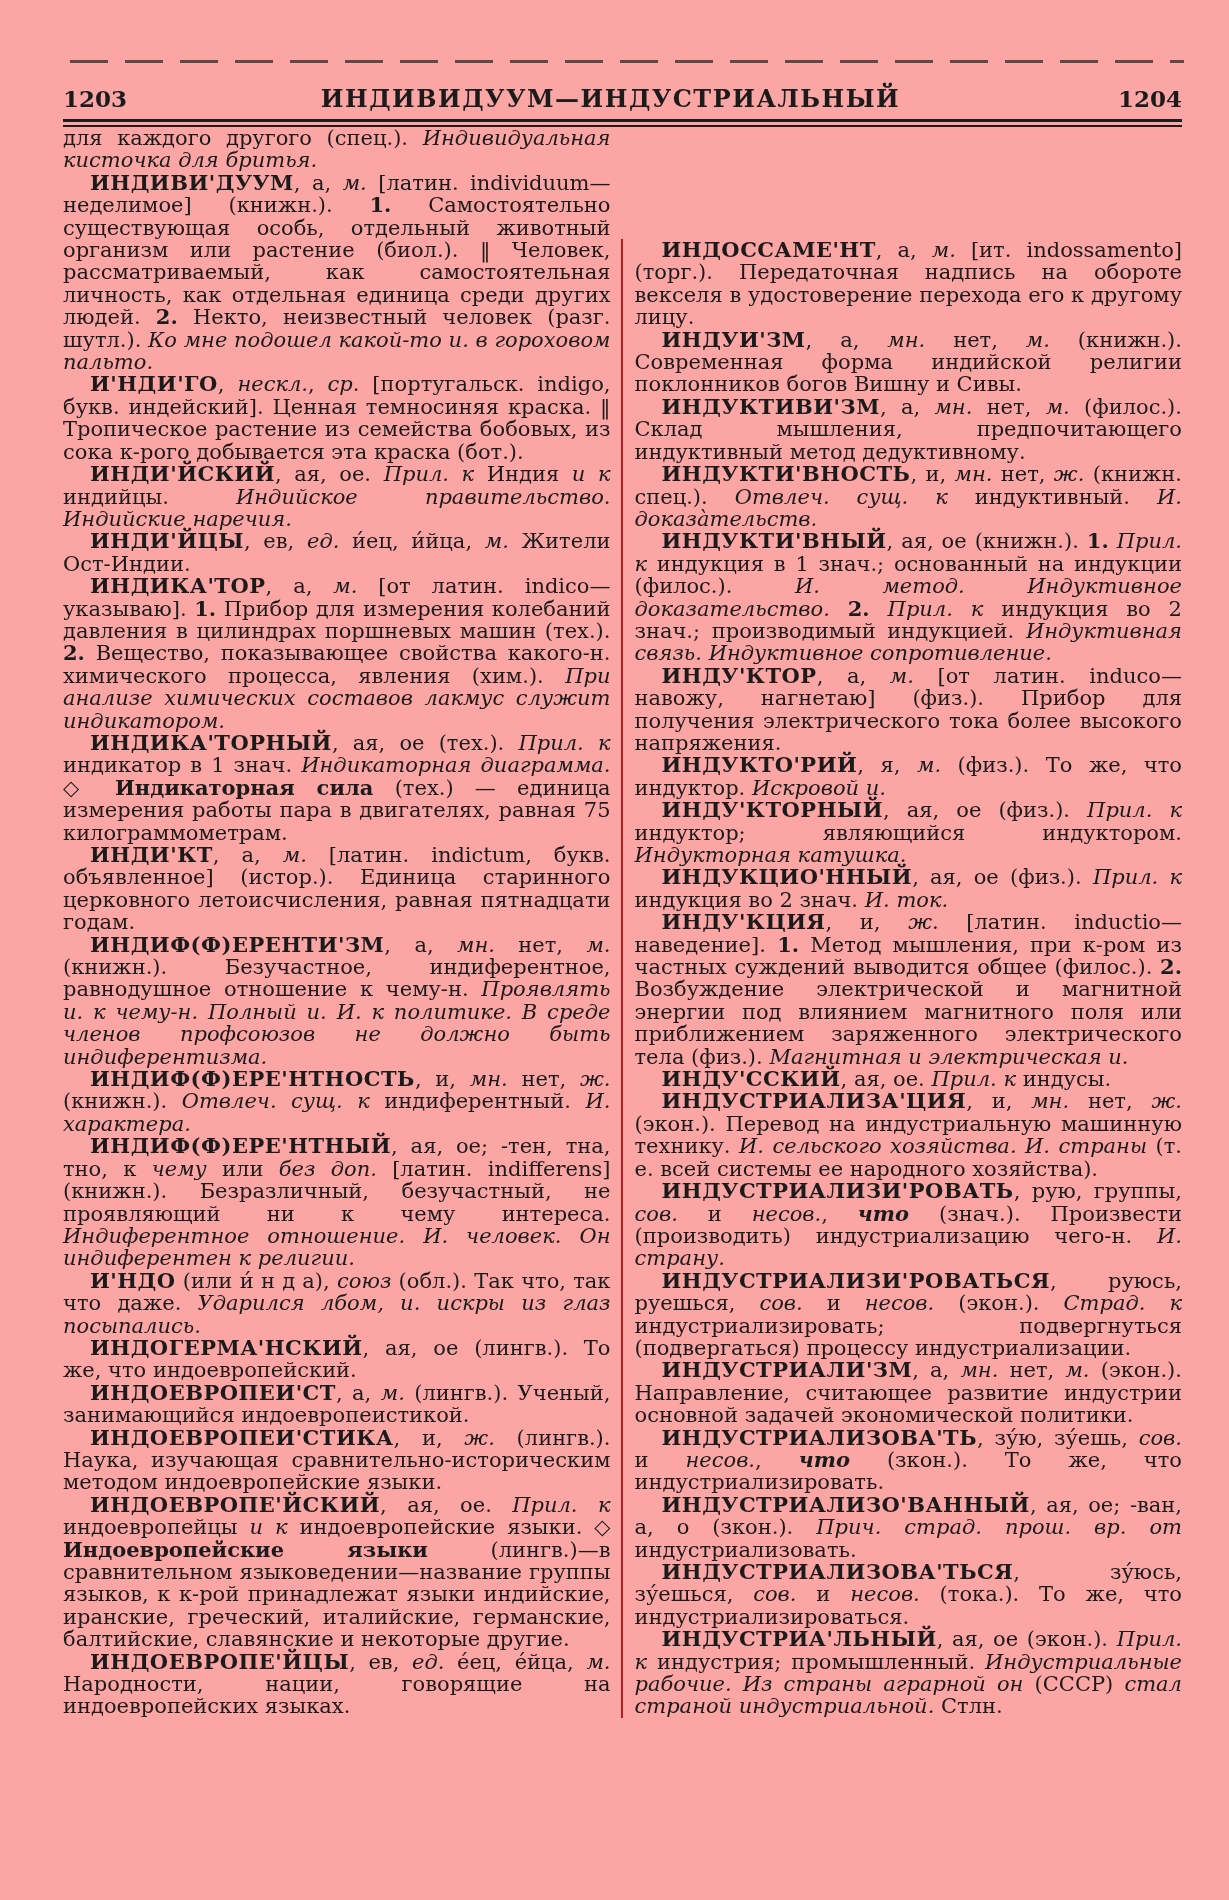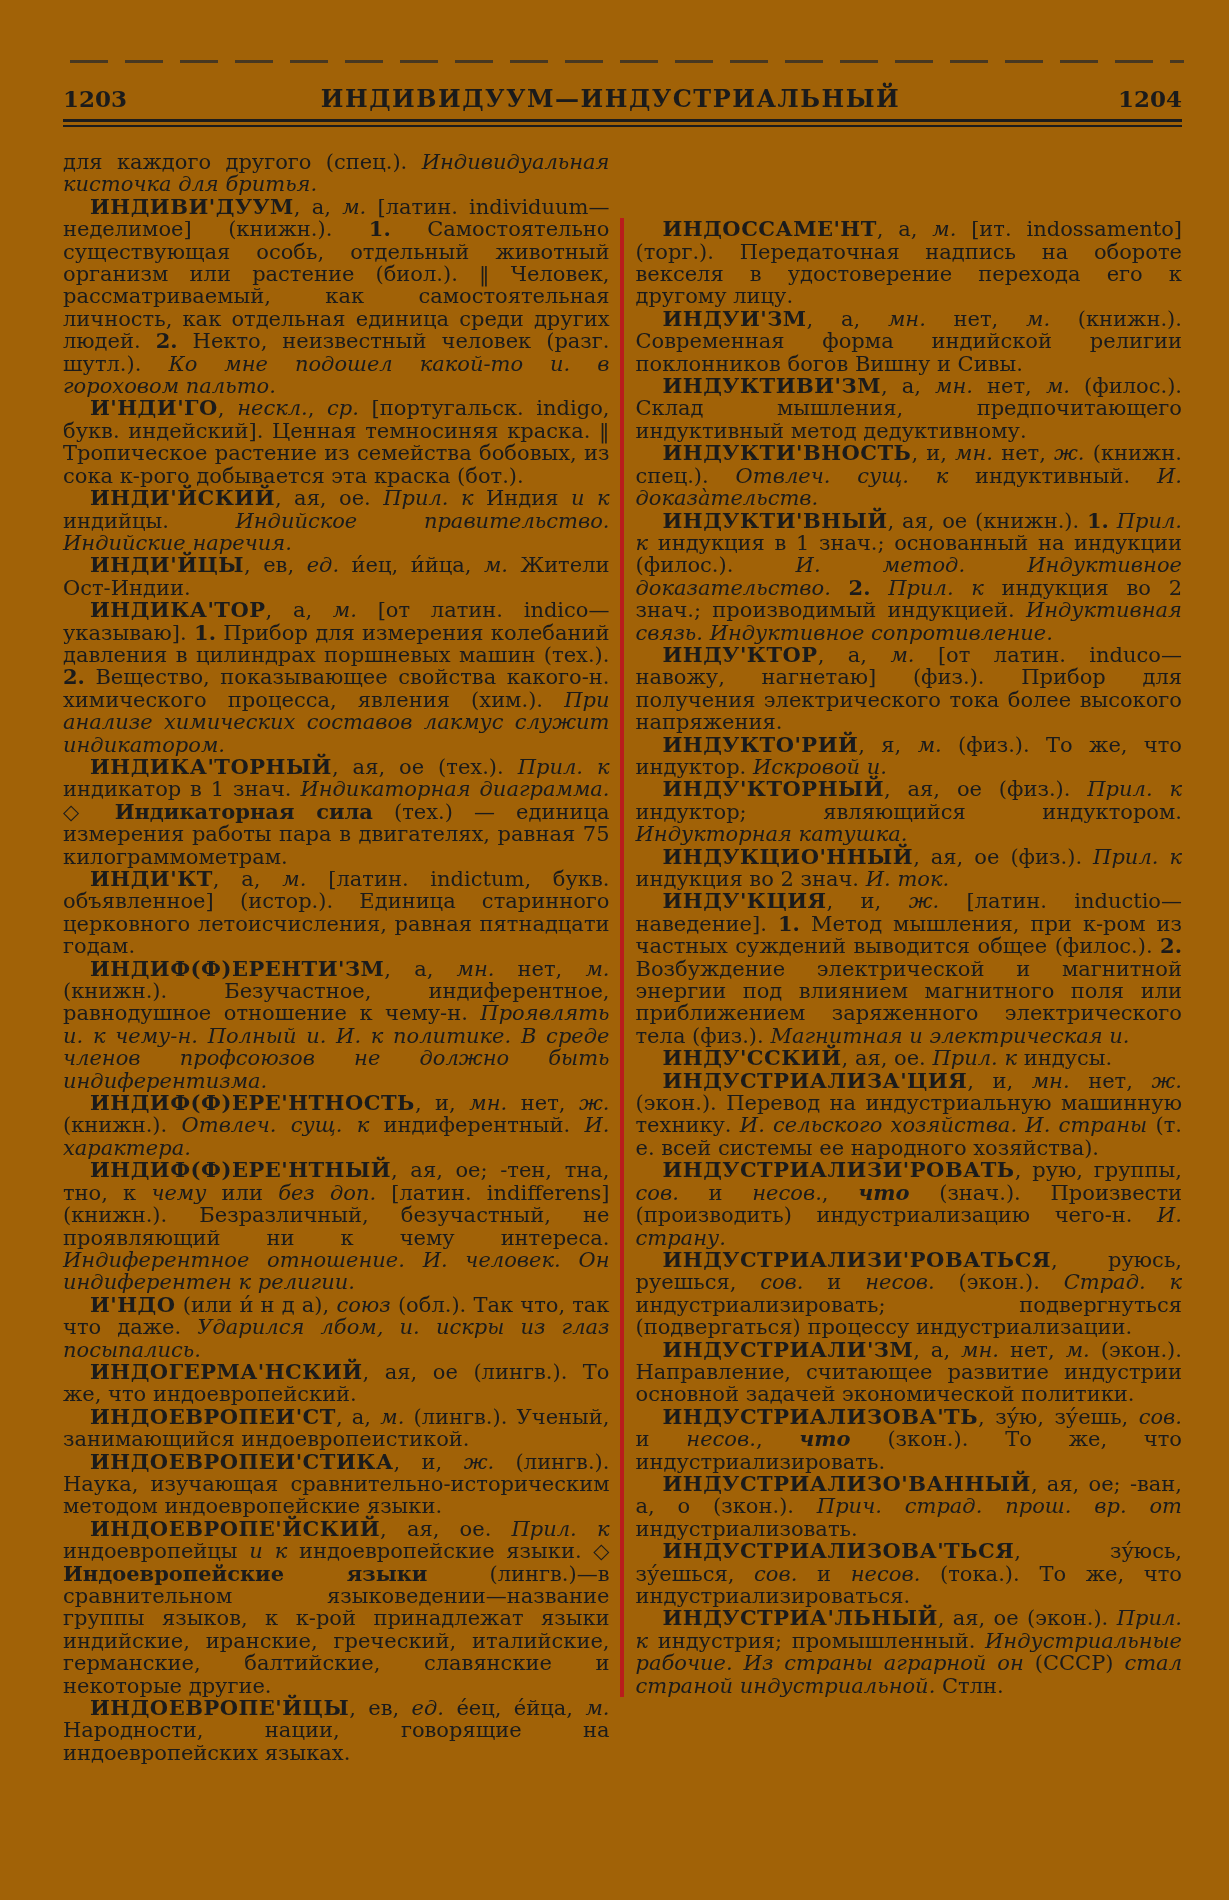--- a/index.html
+++ b/index.html
@@ -1,20 +1,20 @@
 <!DOCTYPE html>
 <html><head>
 <meta charset="utf-8">
 <style>
   html,body{margin:0;padding:0;}
   body{background:#e8e8e6;}
   .page{
     position:relative;
     width:1229px;height:1900px;
-    background:#a16207;
+    background:#fca5a5;
     color:#1b1b1b;
     font-family:"DejaVu Serif", serif;
     overflow:hidden;
     box-sizing:border-box;
   }
   .scan-line{
     position:absolute;top:60px;left:70px;right:45px;height:3px;
     background:repeating-linear-gradient(90deg,#2a2a2a 0 38px,rgba(0,0,0,0) 38px 55px);
     opacity:.75;
   }
@@ -26,30 +26,29 @@
   .running-head{
     font-size:24px;letter-spacing:1.5px;font-weight:bold;
     transform:translateX(-12px);
   }
   .head-rule{
     margin-top:7px;height:3px;
     border-top:3px solid #1d1d1d;
     border-bottom:2px solid #1d1d1d;
   }
   .columns{
-    display:flex;align-items:center;
-    margin-top:24px;
+    display:flex;align-items:flex-end;
   }
   .col{
     width:548px;
     font-size:21px;line-height:22.4px;
     text-align:justify;
   }
   .col-left{padding-right:10px;}
-  .col-right{border-left:4px solid #b91c1c;padding-left:12px;}
+  .col-right{border-left:2px solid #b91c1c;padding-left:12px;}
   p.entry{margin:0;text-indent:27px;}
   p.entry.noindent{text-indent:0;}
   .r-h{font-weight:bold;letter-spacing:.5px;}
   .r-b{font-weight:bold;}
   .r-i{font-style:italic;}
   .r-bi{font-style:italic;font-weight:bold;}
 </style>
 </head>
 <body>
 

